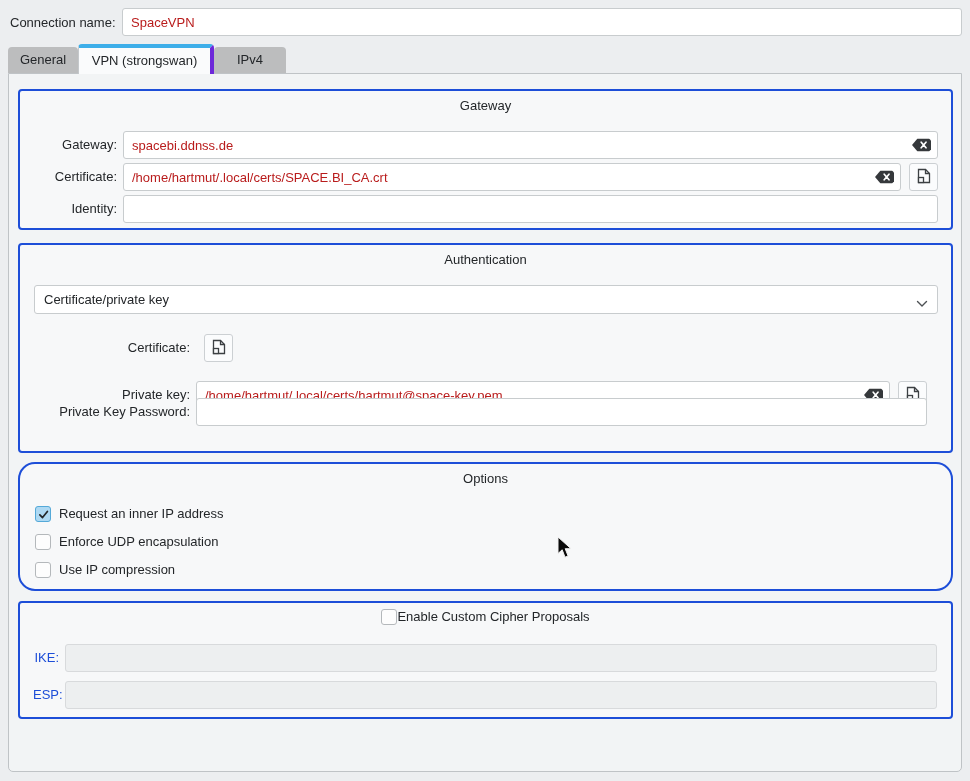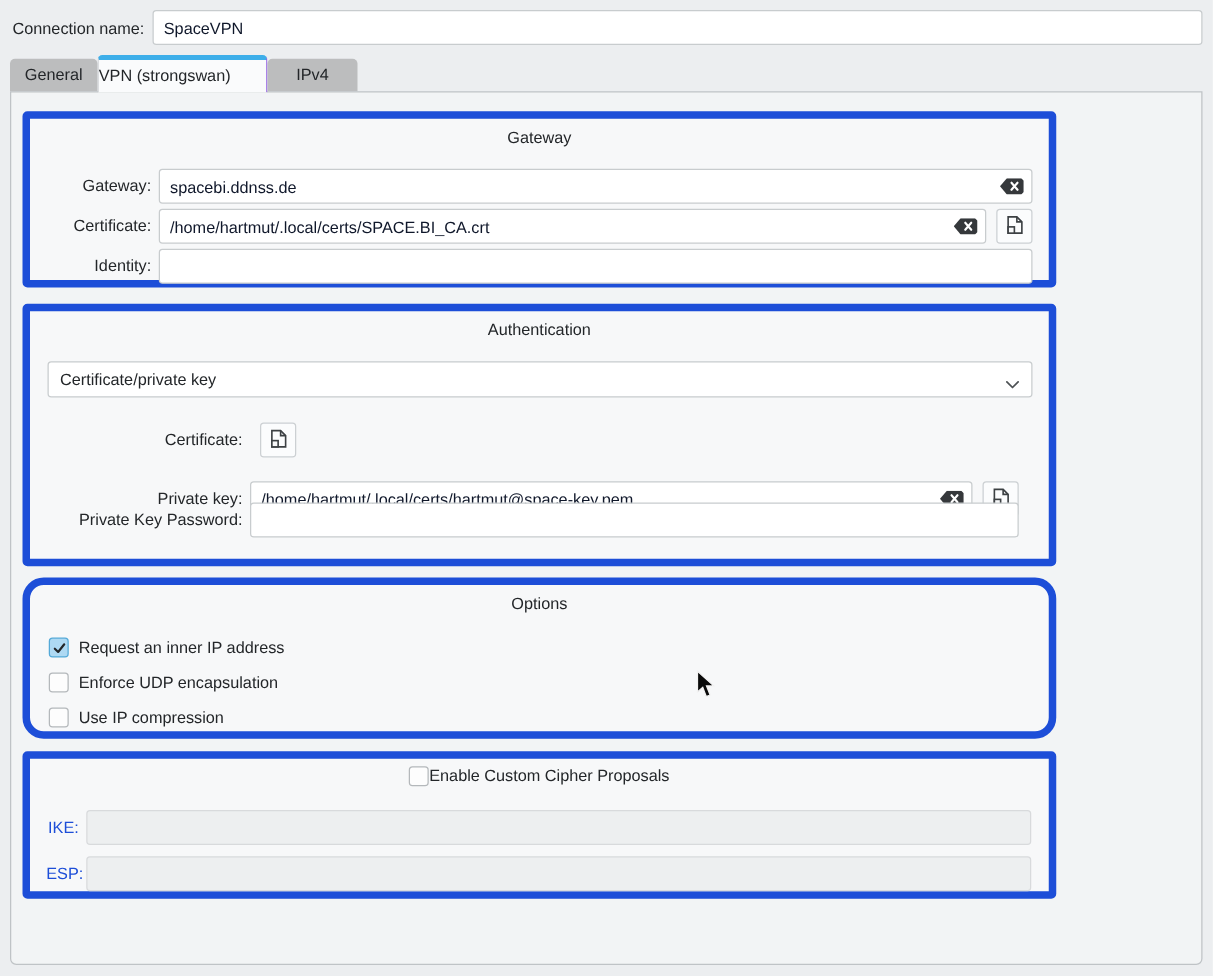--- a/index.html
+++ b/index.html
@@ -21,56 +21,56 @@
   
   .tab {
     height: 26px; top: 47px; line-height: 26px; text-align: center;
     background: #bcbdbe; border-radius: 4px 4px 0 0; z-index: 1; cursor: default;
   }
   .tab-general { left: 8px; width: 70px; }
   .tab-ipv4 { left: 214px; width: 72px; }
   .tab-active {
     left: 78px; top: 44px; width: 136px; height: 30px; line-height: 25px;
     background: #fafbfc; border-top: 4px solid #3daee9;
-    border-left: 1px solid #c4c8cb; border-right: 1px solid #6d28d9;
-    border-radius: 4px 4px 0 0; z-index: 3; text-align: left;
+    border-left: 1px solid #c4c8cb; border-right: 4px solid #6d28d9;
+    border-radius: 4px 4px 0 0; z-index: 3; text-align: center;
   }
 
   
   .frame {
     left: 8px; top: 73px; width: 954px; height: 699px;
     background: #f2f4f5; border: 1px solid #bfc3c6;
     border-radius: 0 0 5px 5px; z-index: 2;
   }
 
   
   .group {
-    left: 9px; width: 827px;
-    background: #f7f8f9; border: 6px solid #1d4ed8; border-radius: 4px;
+    left: 9px; width: 935px;
+    background: #f7f8f9; border: 2px solid #1d4ed8; border-radius: 4px;
   }
   .group-gateway { top: 15px;  height: 141px; }
   .group-auth    { top: 169px; height: 210px; }
   .group-options { top: 388px; height: 129px; border-radius: 17px; }
   .group-cipher  { top: 527px; height: 118px; }
   .group-title { top: 7px; left: 0; right: 0; text-align: center; }
 
   
   .row { display: flex; align-items: center; height: 28px; left: 13px; right: 13px; }
   .row .flabel { flex: none; text-align: right; margin-right: 6px; line-height: 28px; white-space: nowrap; }
   .lbl-84 { width: 84px; }
   .lbl-157 { width: 157px; }
   .lbl-26 { width: 26px; }
   .right-24 { right: 24px; }
   .right-14 { right: 14px; }
 
   .input-wrap { position: relative; flex: 1; height: 28px; }
   .input-wrap input {
     width: 100%; height: 100%;
     border: 1px solid #c8ccce; border-radius: 3px; background: #ffffff;
-    font-family: "Liberation Sans", sans-serif; font-size: 13px; color: #0f172a;
+    font-family: "Liberation Sans", sans-serif; font-size: 13px; color: #b91c1c;
     padding: 0 8px; outline: none;
   }
   .input-wrap.has-clear input { padding-right: 46px; }
   .clear-icon {
     position: absolute; right: 7px; top: 50%; transform: translateY(-50%);
     width: 19px; height: 13px; display: block; cursor: pointer;
   }
   .file-btn {
     flex: none; width: 29px; height: 28px; margin-left: 8px;
     border: 1px solid #ccd0d3; border-radius: 3px; background: #fbfcfd;

